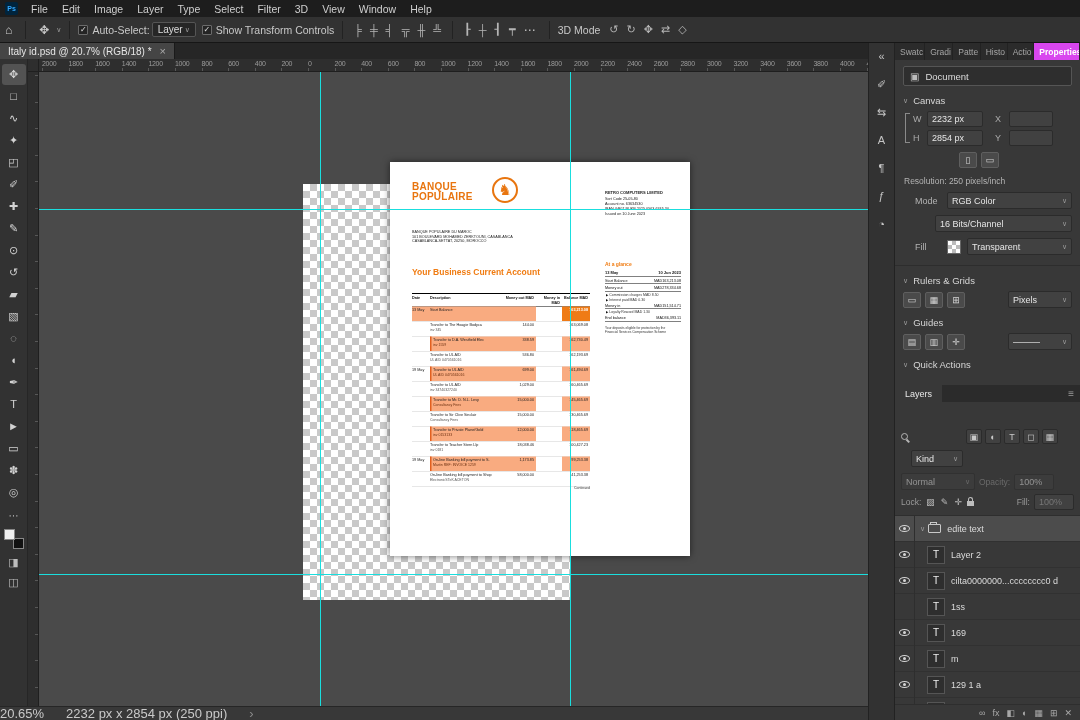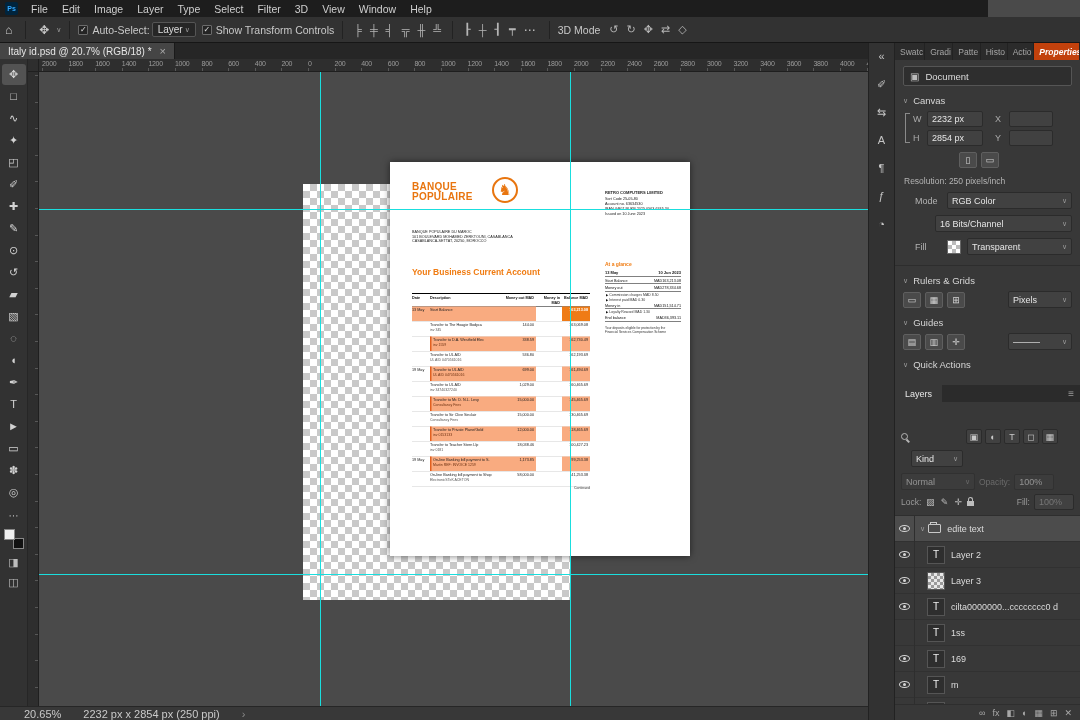--- a/index.html
+++ b/index.html
@@ -1,20 +1,20 @@
 <!DOCTYPE html>
 <html><head>
 <meta charset="utf-8">
 <style>
   html,body{margin:0;padding:0;background:#4a4a4a;width:1080px;height:720px;overflow:hidden;
     font-family:"Liberation Sans",sans-serif;-webkit-font-smoothing:antialiased;}
   *{box-sizing:border-box;}
 
   
-  #menubar{position:absolute;left:0;top:0;width:988px;height:17px;background:#1d1d1d;color:#cfcfcf;
+  #menubar{position:absolute;left:0;top:0;width:1080px;height:17px;background:#1d1d1d;color:#cfcfcf;
     display:flex;align-items:center;font-size:10.5px;z-index:30;}
   #app-icon{width:13px;height:13px;margin:0 6px 0 5px;background:#00243d;border-radius:2px;color:#31a8ff;
     font-size:7px;font-weight:bold;display:flex;align-items:center;justify-content:center;}
   .menu-item{padding:0 7px;height:17px;display:flex;align-items:center;cursor:default;}
 
   #optionsbar{position:absolute;left:0;top:17px;width:1080px;height:26px;background:#323232;
     border-bottom:1px solid #161616;color:#c8c8c8;font-size:10.5px;display:flex;align-items:center;z-index:29;}
   #optionsbar .sep{width:1px;height:18px;background:#222;margin:0 8px;}
   .ob-icon{color:#c8c8c8;font-size:12px;padding:0 5px;}
   .chev{font-size:7px;color:#9a9a9a;margin-left:2px;}
@@ -90,33 +90,33 @@
   .d-sub{font-size:7px;color:#555;margin-top:1px;}
   .t-row.orange .c-desc,.t-row.orange .c-out,.t-row.orange .c-bal{background:#f9ab80;}
   .t-row.orange .c-desc{border-left:3px solid #e2601f;padding-left:3px;}
   .t-row.orange .d-sub{color:#6e3212;}
   .t-row.start .c-date,.t-row.start .c-desc,.t-row.start .c-out{background:#f9ab80;}
   .t-row.start .c-bal{background:#ef7b16;color:#fff;font-weight:bold;}
   #continued{position:absolute;left:44px;top:648px;width:356px;text-align:right;font-size:7px;color:#333;}
 
   
   #statusbar{position:absolute;left:0;top:706px;width:868px;height:14px;background:#383838;border-top:1px solid #262626;
-    display:flex;align-items:center;gap:22px;padding-left:24px;font-size:11px;color:#c9c9c9;z-index:22;}
+    display:flex;align-items:center;gap:22px;padding-left:0;font-size:13px;color:#c9c9c9;z-index:22;}
 
   
   #panelstrip{position:absolute;left:868px;top:43px;width:26px;height:677px;background:#323232;
     border-left:1px solid #222;display:flex;flex-direction:column;align-items:center;padding-top:4px;gap:10px;z-index:25;}
   .strip-icon{color:#c5c5c5;font-size:11px;width:20px;height:18px;display:flex;align-items:center;justify-content:center;
     border-radius:2px;}
 
   #rightpanels{position:absolute;left:894px;top:43px;width:186px;height:677px;background:#383838;z-index:25;
     border-left:1px solid #222;}
   #panel-tabs{display:flex;background:#2b2b2b;height:17px;font-size:8.5px;color:#a5a5a5;}
   .ptab{padding:0 5px;display:flex;align-items:center;border-right:1px solid #222;white-space:nowrap;overflow:hidden;}
-  .ptab.active{background:#c2410c;color:#fff;font-style:italic;}
+  .ptab.active{background:#d946ef;color:#fff;}
 
   #properties{padding:6px 8px 0 8px;color:#c9c9c9;}
   #doc-type-box{display:flex;align-items:center;gap:6px;background:#2e2e2e;border:1px solid #555;border-radius:2px;
     height:20px;padding:0 6px;font-size:9.5px;color:#ddd;}
   #doc-type-box .cube{font-size:10px;color:#bbb;}
   .sec-head{display:flex;align-items:center;gap:5px;font-size:9.5px;color:#d6d6d6;margin:9px 0 5px 0;}
   .sec-head .tw{font-size:7px;color:#9a9a9a;}
   .dim-row{display:flex;align-items:center;gap:4px;margin:3px 0 0 10px;font-size:9px;}
   .dlabel{width:10px;color:#aaa;}
   .field{background:#414141;border:1px solid #2b2b2b;border-radius:2px;color:#e6e6e6;font-size:9px;
@@ -735,29 +735,20 @@
           <span style="display: flex; align-items: center; flex: 1 1 0%; min-width: 0px; padding-left: 8px;">
             <span class="thumbT">T</span>
             <span class="lname">Layer 2</span>
           </span>
         </div>
         <div class="lrow">
           <span class="eyebox">
             <span class="eye"></span>
           </span>
           <span style="display: flex; align-items: center; flex: 1 1 0%; min-width: 0px; padding-left: 8px;">
-            <span class="thumbC"></span>
-            <span class="lname">Layer 3</span>
-          </span>
-        </div>
-        <div class="lrow">
-          <span class="eyebox">
-            <span class="eye"></span>
-          </span>
-          <span style="display: flex; align-items: center; flex: 1 1 0%; min-width: 0px; padding-left: 8px;">
             <span class="thumbT">T</span>
             <span class="lname">cilta0000000...cccccccc0 d</span>
           </span>
         </div>
         <div class="lrow">
           <span class="eyebox"></span>
           <span style="display: flex; align-items: center; flex: 1 1 0%; min-width: 0px; padding-left: 8px;">
             <span class="thumbT">T</span>
             <span class="lname">1ss</span>
           </span>

